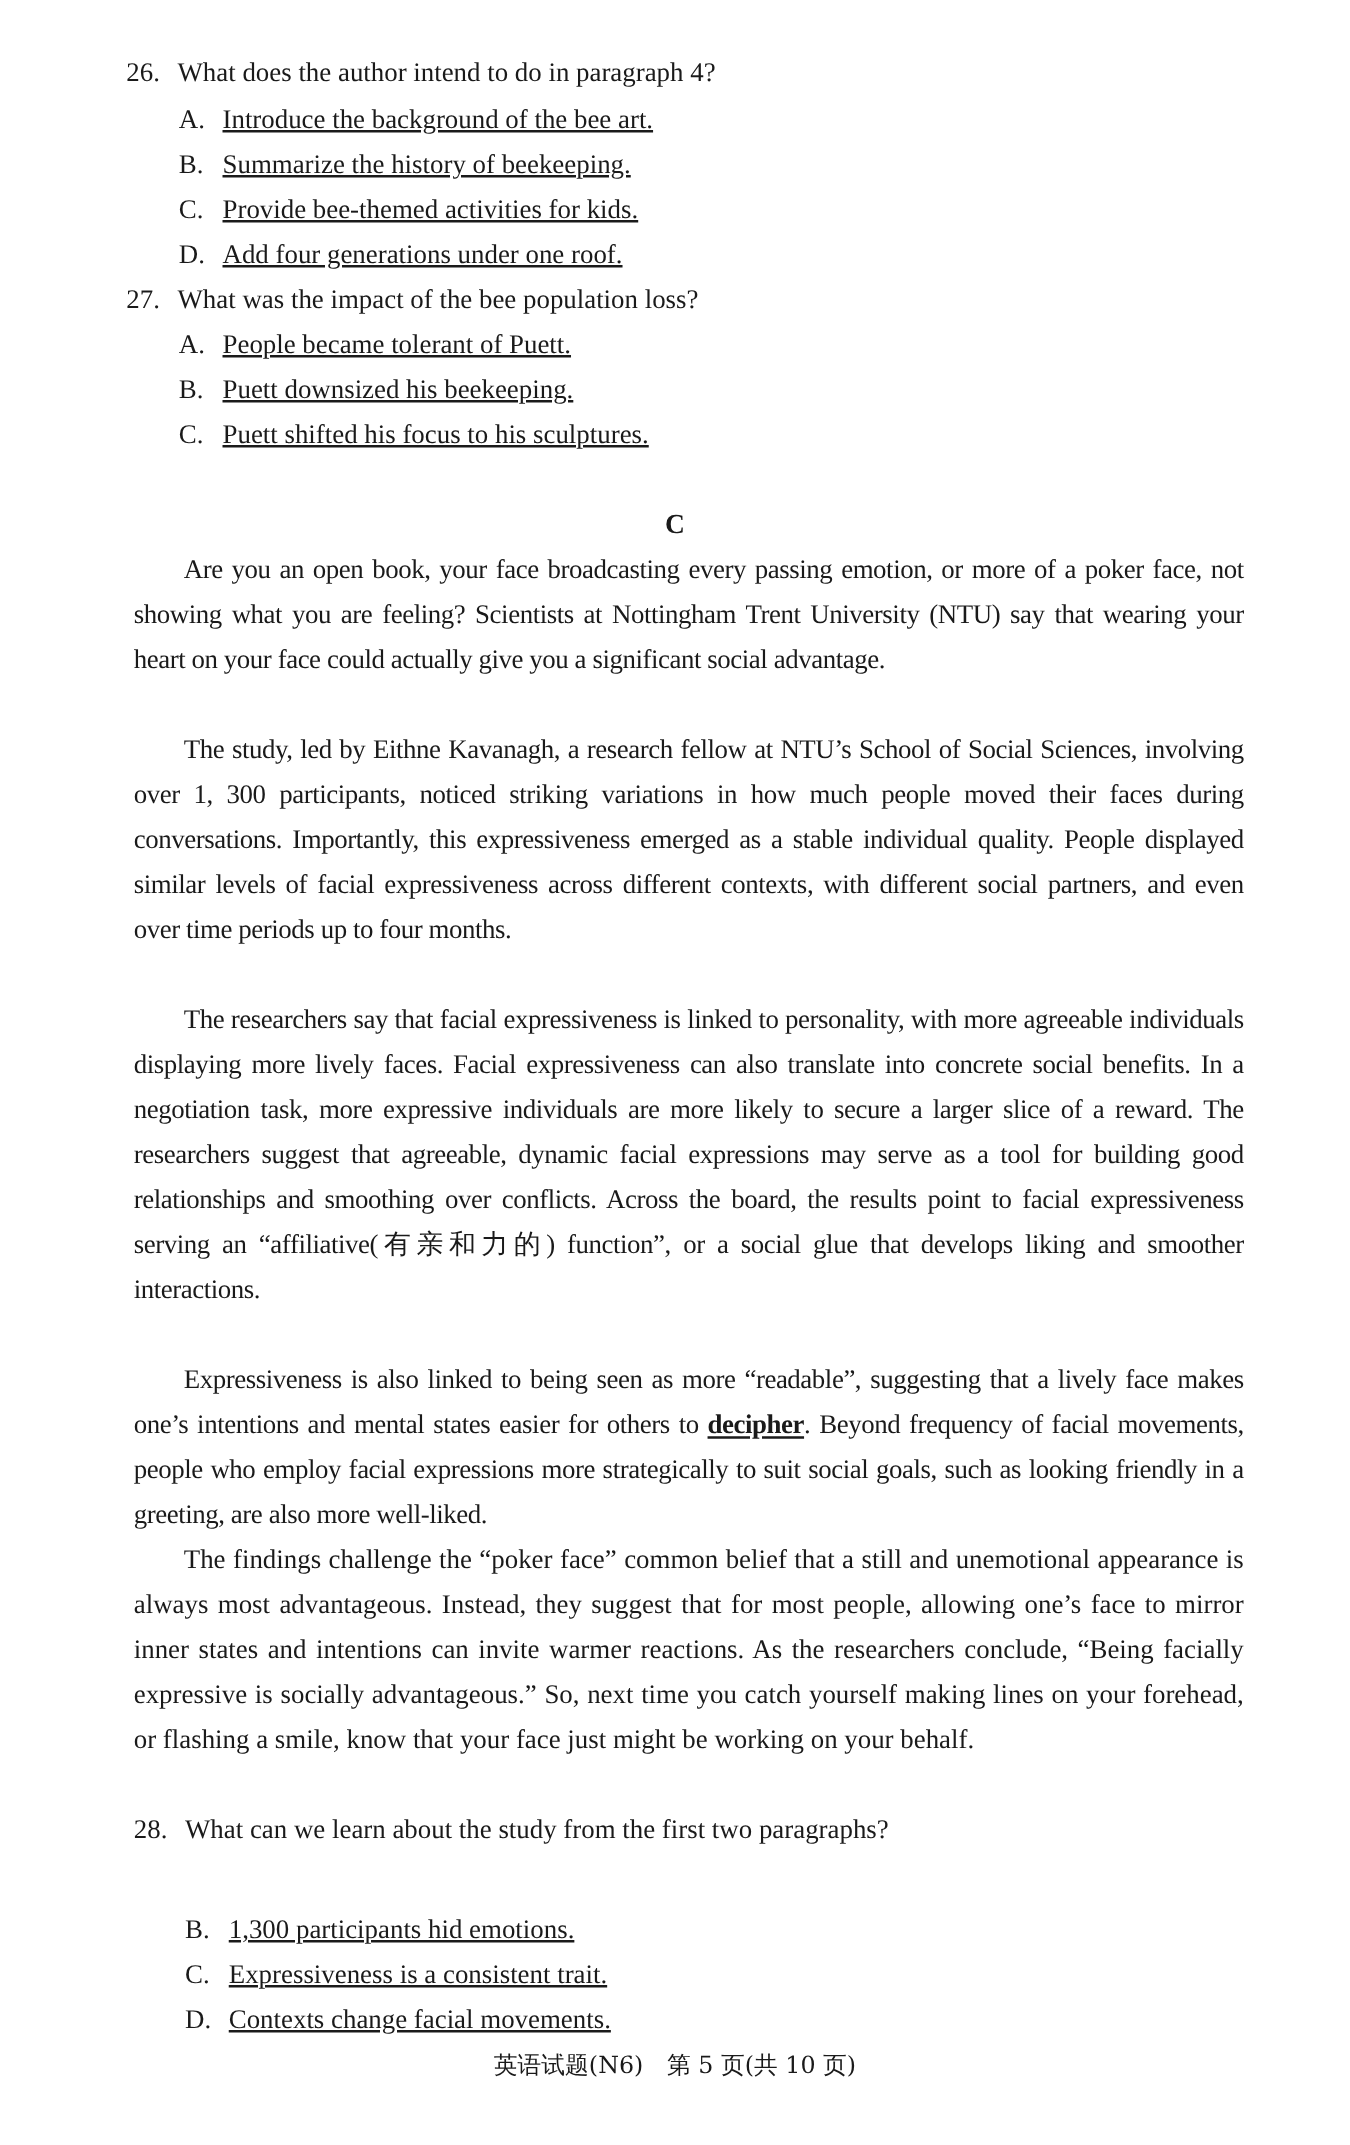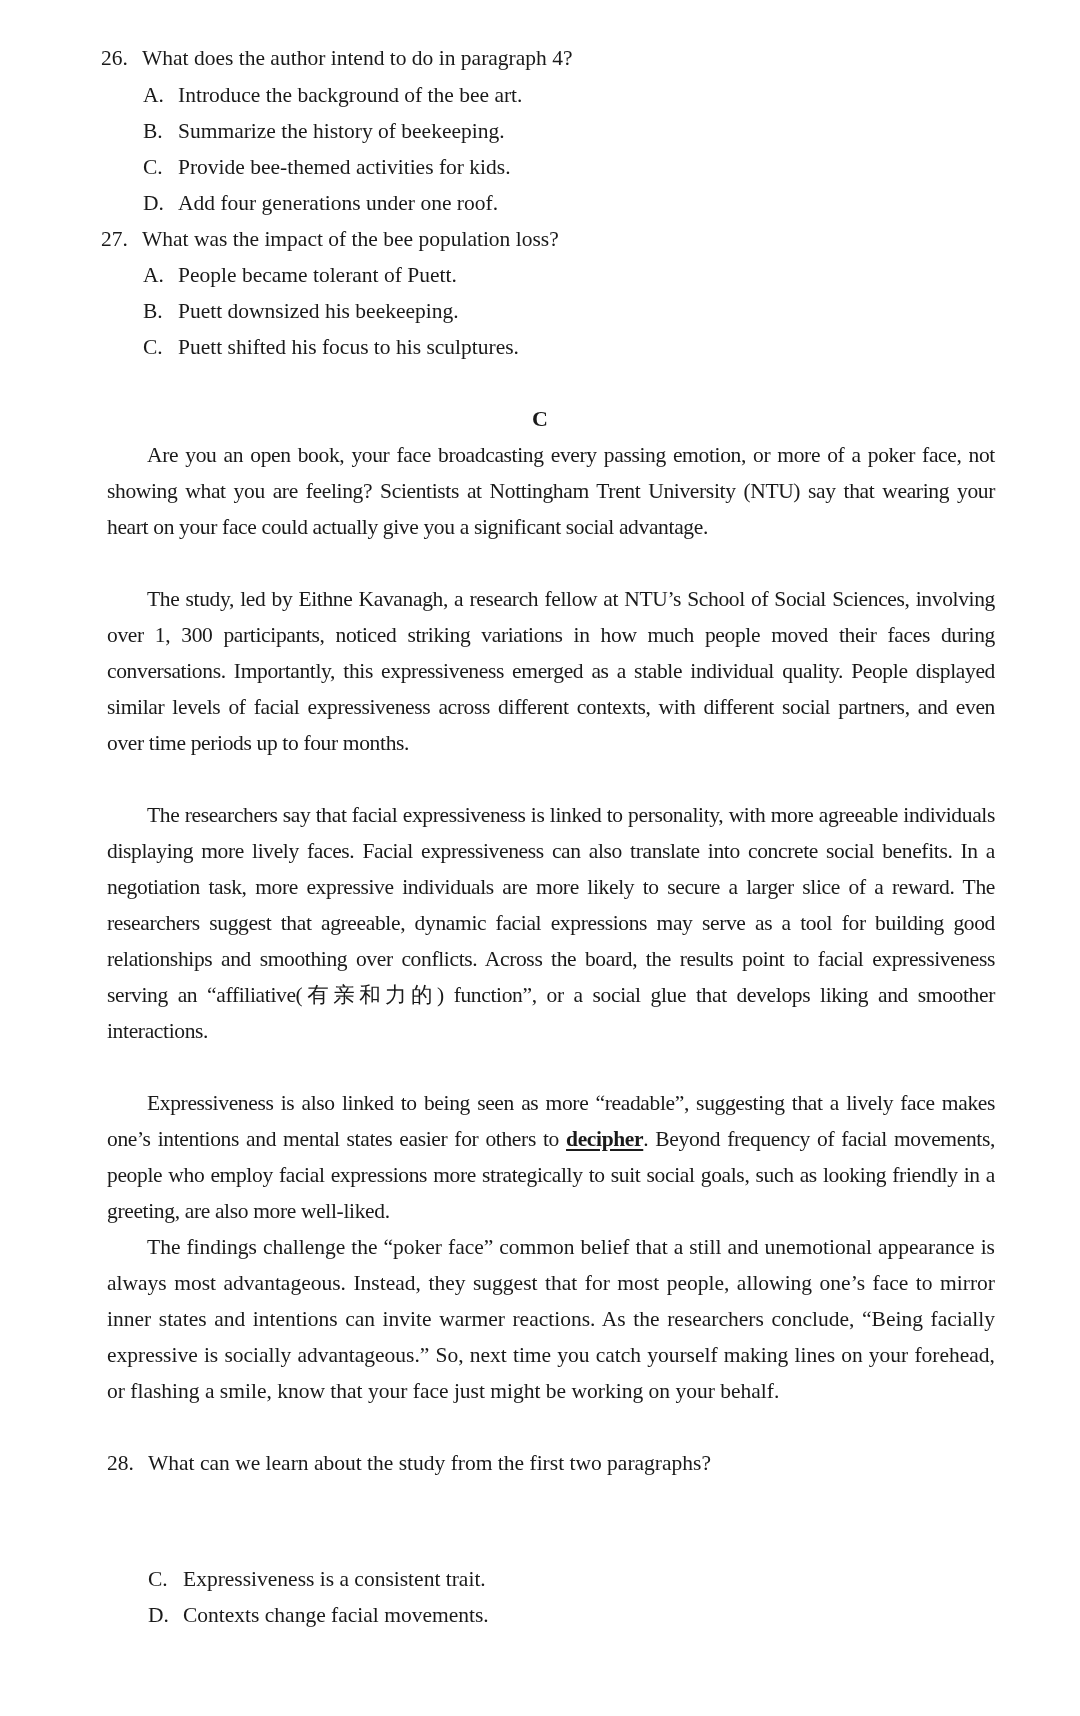--- a/index.html
+++ b/index.html
@@ -4,21 +4,21 @@
 <style>
   html, body { margin: 0; padding: 0; }
   body {
     width: 1080px; height: 1716px; background: #ffffff; color: #1a1a1a;
     font-family: "Liberation Serif", "DejaVu Serif", serif;
     position: relative; overflow: hidden;
   }
   .page { position: absolute; left: 0; top: 0; width: 1080px; height: 1660px; }
   .q { position: absolute; left: 101px; width: 900px; font-size: 21.5px; line-height: 36px; white-space: nowrap; }
   .q .num { display: inline-block; width: 41px; }
-  .opt { position: absolute; left: 143px; font-size: 21.5px; line-height: 36px; white-space: nowrap; }
+  .opt { position: absolute; left: 143px; font-size: 21.5px; line-height: 36px; white-space: nowrap; text-decoration: underline; }
   .opt .lbl { display: inline-block; width: 35px; }
   .section { position: absolute; left: 0; width: 1080px; text-align: center; font-size: 22px; font-weight: bold; line-height: 36px; }
   .para {
     position: absolute; left: 107px; width: 888px; font-size: 21.5px; line-height: 36px;
     text-align: justify; text-indent: 40px; margin: 0;
     font-family: "Liberation Serif", serif;
   }
   .para.narrow { font-stretch: condensed; letter-spacing: -0.35px; }
   .decipher { font-weight: bold; text-decoration: underline; text-underline-offset: 3px; font-family: Liberation Serif, serif; }
   .footer { position: absolute; left: 0; width: 1080px; top: 1637px; text-align: center; font-size: 19px; line-height: 30px; font-family: "DejaVu Serif", serif; }
@@ -61,20 +61,24 @@
 
   <p class="para narrow" style="top:437px">Are you an open book, your face broadcasting every passing emotion, or more of a poker face, not showing what you are feeling? Scientists at Nottingham Trent University (NTU) say that wearing your heart on your face could actually give you a significant social advantage.</p>
   <p class="para narrow" style="top:581px">The study, led by Eithne Kavanagh, a research fellow at NTU’s School of Social Sciences, involving over 1, 300 participants, noticed striking variations in how much people moved their faces during conversations. Importantly, this expressiveness emerged as a stable individual quality. People displayed similar levels of facial expressiveness across different contexts, with different social partners, and even over time periods up to four months.</p>
   <p class="para narrow" style="top:797px">The researchers say that facial expressiveness is linked to personality, with more agreeable individuals displaying more lively faces. Facial expressiveness can also translate into concrete social benefits. In a negotiation task, more expressive individuals are more likely to secure a larger slice of a reward. The researchers suggest that agreeable, dynamic facial expressions may serve as a tool for building good relationships and smoothing over conflicts. Across the board, the results point to facial expressiveness serving an “affiliative(有亲和力的) function”, or a social glue that develops liking and smoother interactions.</p>
   <p class="para narrow" style="top:1085px"><span>Expressiveness is also linked to being seen as more “readable”, suggesting that a lively face makes one’s intentions and mental states easier for others to </span><span class="decipher">decipher</span><span>. Beyond frequency of facial movements, people who employ facial expressions more strategically to suit social goals, such as looking friendly in a greeting, are also more well-liked.</span></p>
   <p class="para" style="top:1229px">The findings challenge the “poker face” common belief that a still and unemotional appearance is always most advantageous. Instead, they suggest that for most people, allowing one’s face to mirror inner states and intentions can invite warmer reactions. As the researchers conclude, “Being facially expressive is socially advantageous.” So, next time you catch yourself making lines on your forehead, or flashing a smile, know that your face just might be working on your behalf.</p>
 
   <div class="q" style="top:1445px;left:107px">
     <span class="num">28.</span><span>What can we learn about the study from the first two paragraphs?</span>
   </div>
+  <div class="opt" style="top:1525px;left:148px">
+    <span class="lbl">B.</span><span>1,300 participants hid emotions.</span>
+  </div>
   <div class="opt" style="top:1597px;left:148px">
     <span class="lbl">D.</span><span>Contexts change facial movements.</span>
   </div>
   <div class="opt" style="top:1561px;left:148px">
     <span class="lbl">C.</span><span>Expressiveness is a consistent trait.</span>
   </div>
 
+  <div class="footer">英语试题(N6)　第 5 页(共 10 页)</div>
 </div>
 
 </body></html>

